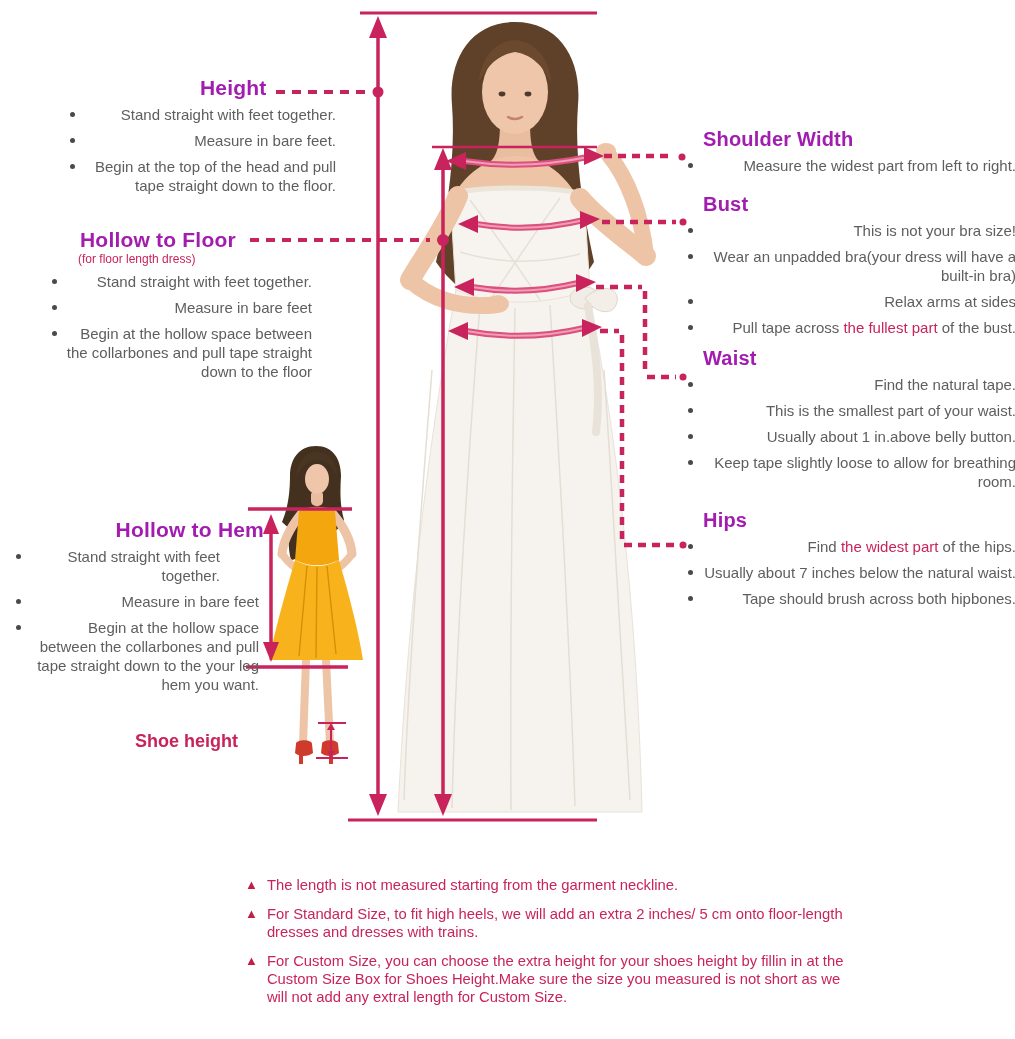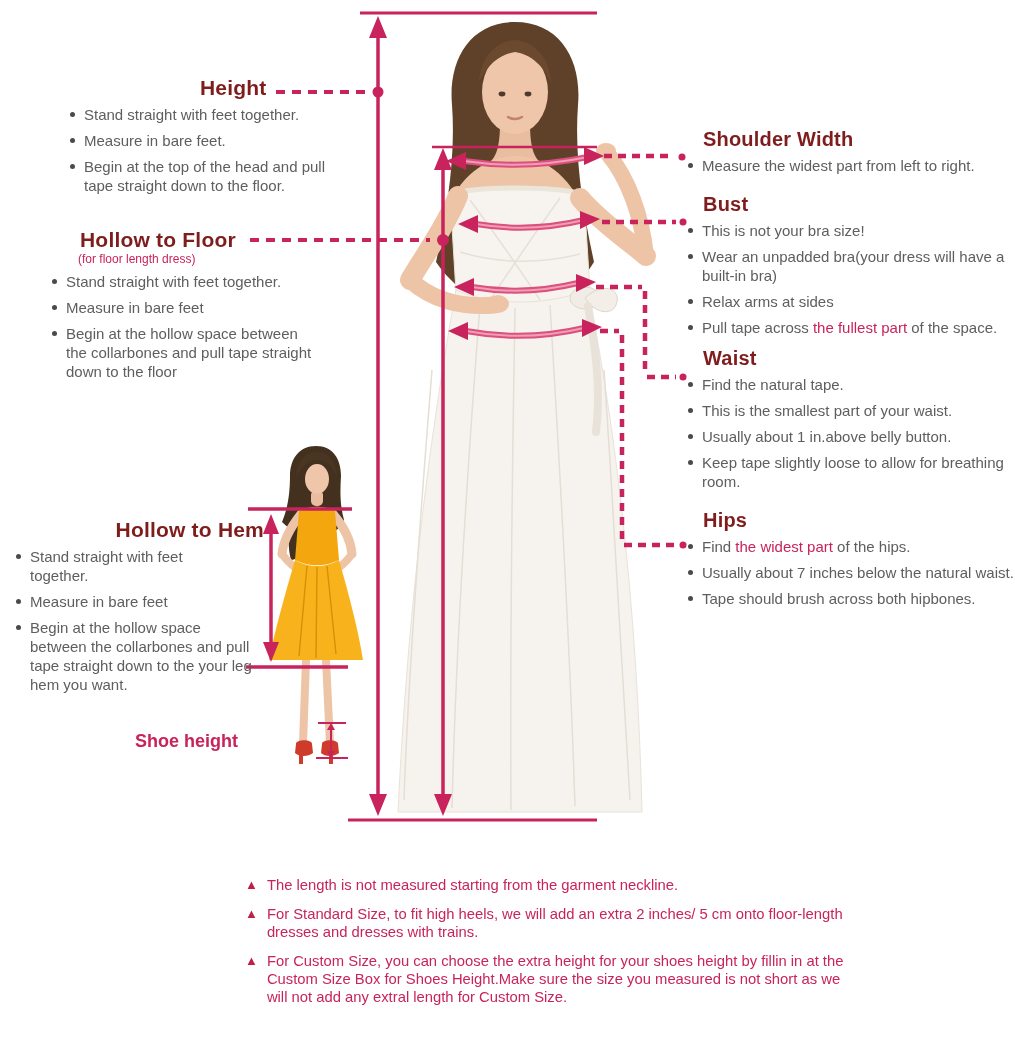--- a/index.html
+++ b/index.html
@@ -4,24 +4,24 @@
 <style>
   html,body { margin:0; padding:0; }
   body {
     width:1015px; height:1039px; position:relative; background:#ffffff;
     font-family:"Liberation Sans", sans-serif; overflow:hidden;
   }
   .layer { position:absolute; left:0; top:0; width:1015px; height:1039px; }
   #art { z-index:1; }
   .txt { z-index:2; }
   .sec { position:absolute; }
-  .sec h2 { margin:0; color:#7f1d1d; font-weight:bold; font-size:21px; line-height:1.1; letter-spacing:0.2px; }
+  .sec h2 { margin:0; color:#a21caf; font-weight:bold; font-size:21px; line-height:1.1; letter-spacing:0.2px; }
   .sec .sub { color:#c8235c; font-size:12px; margin:1px 0 2px 0; }
   .sec ul { list-style:none; margin:6px 0 0 0; padding:0; color:#5e5e5e; font-size:15px; }
-  .sec li { position:relative; padding-left:16px; margin-bottom:7px; line-height:19px; }
+  .sec li { position:relative; padding-left:16px; margin-bottom:7px; line-height:19px;text-align:right; }
   .sec li::before { content:""; position:absolute; left:2px; top:7px; width:5px; height:5px; border-radius:50%; background:#4a4a4a; }
   .hl { color:#c8235c;margin-top:27px; }
   .sec-height { left:68px; top:76px; width:268px; }
   .sec-height h2 { margin-left:132px; }
   .sec-h2f { left:50px; top:228px; width:262px; }
   .sec-h2f h2 { margin-left:30px; }
   .sec-h2f .sub { margin-left:28px; }
   .sec-hem { left:14px; top:518px; width:250px; }
   .sec-hem h2 { margin-left:26px;text-align:right; }
   .shoe-label { position:absolute; left:135px; top:731px; color:#c8235c; font-weight:bold; font-size:18px; }
@@ -226,21 +226,21 @@
       <li>Measure the widest part from left to right.</li>
     </ul>
   </div>
 
   <div class="sec sec-right sec-bust">
     <h2>Bust</h2>
     <ul>
       <li>This is not your bra size!</li>
       <li>Wear an unpadded bra(your dress will have a built-in bra)</li>
       <li>Relax arms at sides</li>
-      <li><span>Pull tape across </span><span class="hl">the fullest part</span><span> of the space.</span></li>
+      <li><span>Pull tape across </span><span class="hl">the fullest part</span><span> of the bust.</span></li>
     </ul>
   </div>
 
   <div class="sec sec-right sec-waist">
     <h2>Waist</h2>
     <ul>
       <li>Find the natural tape.</li>
       <li>This is the smallest part of your waist.</li>
       <li>Usually about 1 in.above belly button.</li>
       <li>Keep tape slightly loose to allow for breathing room.</li>

